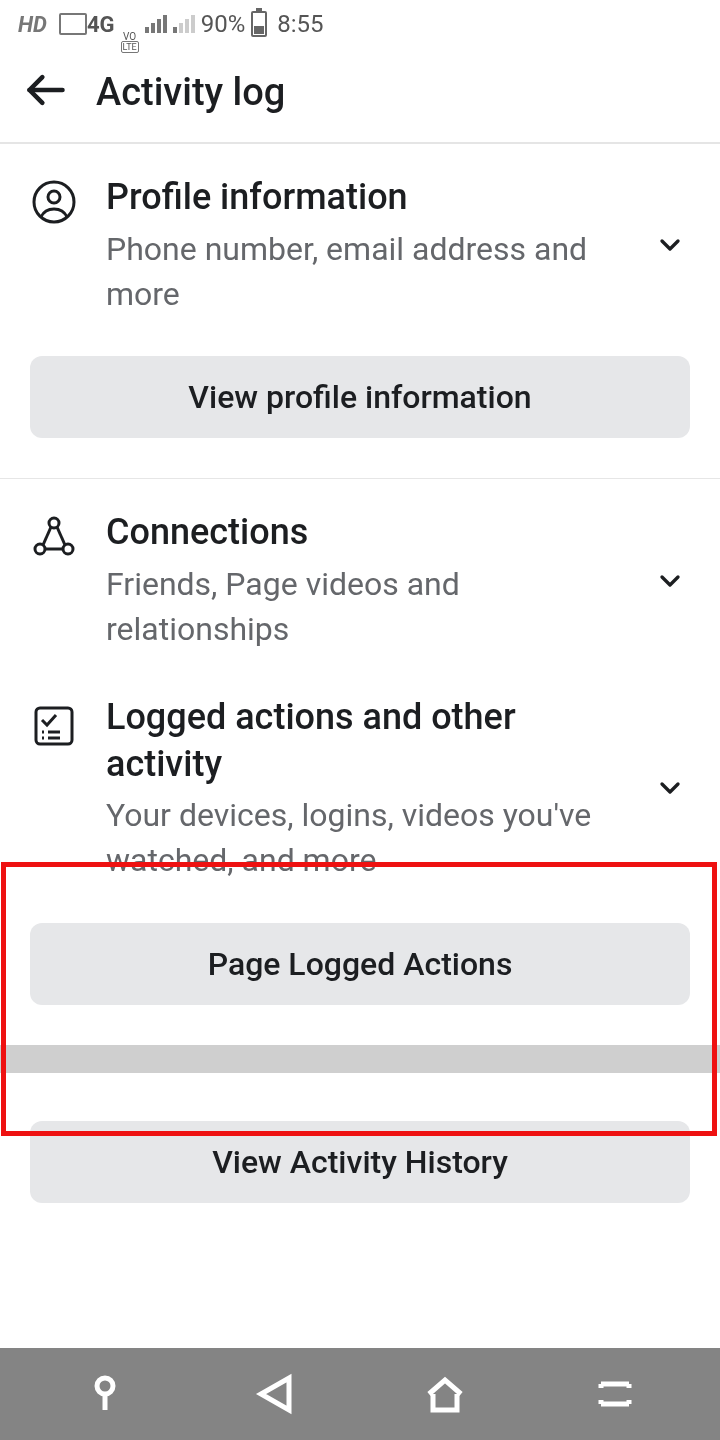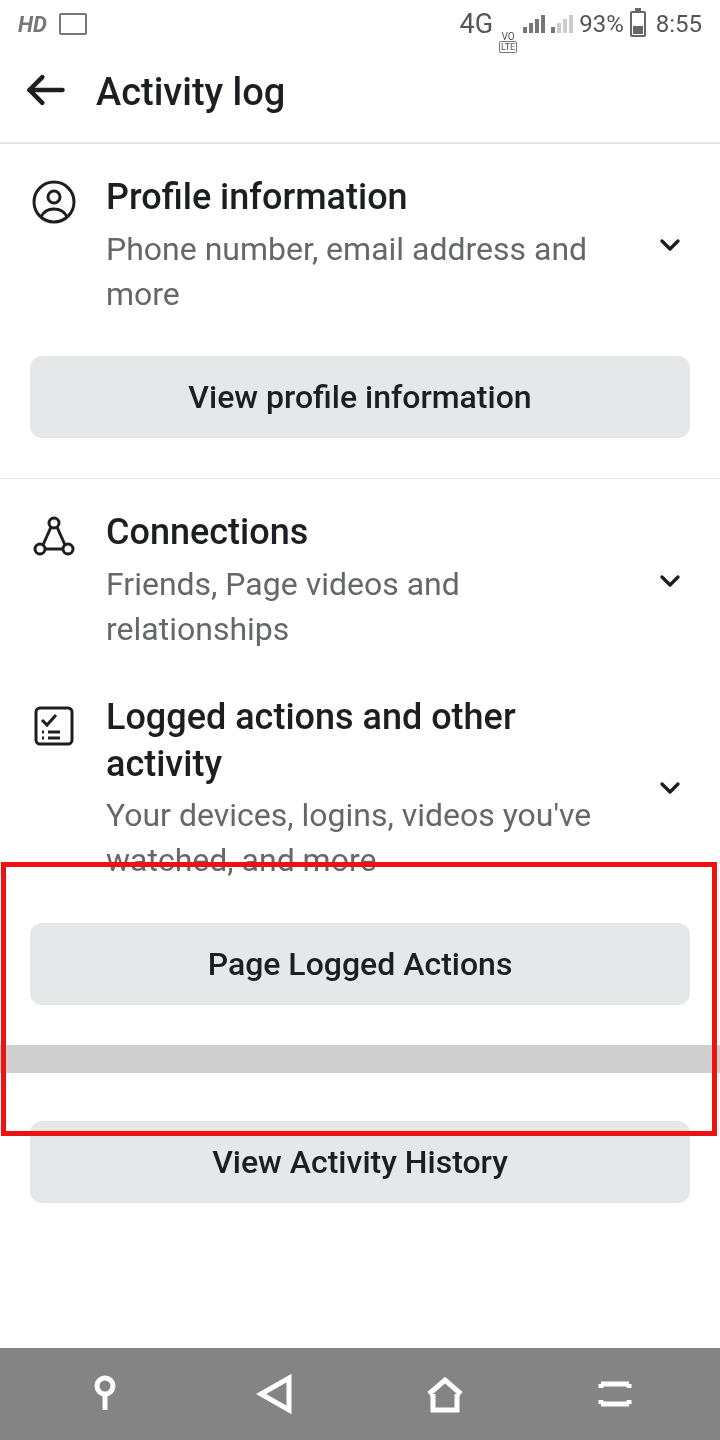--- a/index.html
+++ b/index.html
@@ -13,21 +13,20 @@
       width: 720px;
       height: 1440px;
       background: #fff;
       position: relative;
       overflow: hidden;
     }
 
     
     .status-bar {
       display: flex;
-      justify-content: space-between;
       align-items: center;
       padding: 8px 18px;
       font-size: 22px;
       color: #555;
       height: 48px;
     }
     .status-left {
       display: flex;
       align-items: center;
       gap: 12px;
@@ -35,21 +34,21 @@
       font-style: italic;
       color: #777;
     }
     .status-right {
       display: flex;
       align-items: center;
       gap: 6px;
       font-size: 24px;
       color: #555;
     }
-    .status-right .net { font-size: 27px; font-weight: 400; }
+    .status-right .net { font-size: 22px; font-weight: 700; }
     .status-right .volte { font-size: 10px; line-height: 1; text-align:center; border: 0; margin-top: 36px; }
     .status-right .pct { font-size: 24px; }
 
     
     .app-bar {
       display: flex;
       align-items: center;
       padding: 20px 24px 26px;
       gap: 28px;
       border-bottom: 2px solid #e5e5e5;
@@ -208,21 +207,21 @@
         <span></span>
         <span></span>
         <span></span>
       </span>
     <span class="signal-icon signal-weak">
         <span></span>
         <span></span>
         <span></span>
         <span></span>
       </span>
-    <span class="pct">93%</span>
+    <span class="pct">90%</span>
     <span class="batt"></span>
     <span>8:55</span>
   </div>
 </div>
 
 <div class="app-bar">
   <span>
     <svg viewBox="0 0 24 24" fill="none" stroke="#1c1e21" stroke-width="2.5" stroke-linecap="round" stroke-linejoin="round">
       <line x1="21" y1="12" x2="3" y2="12"></line>
       <polyline points="10 5 3 12 10 19"></polyline>

